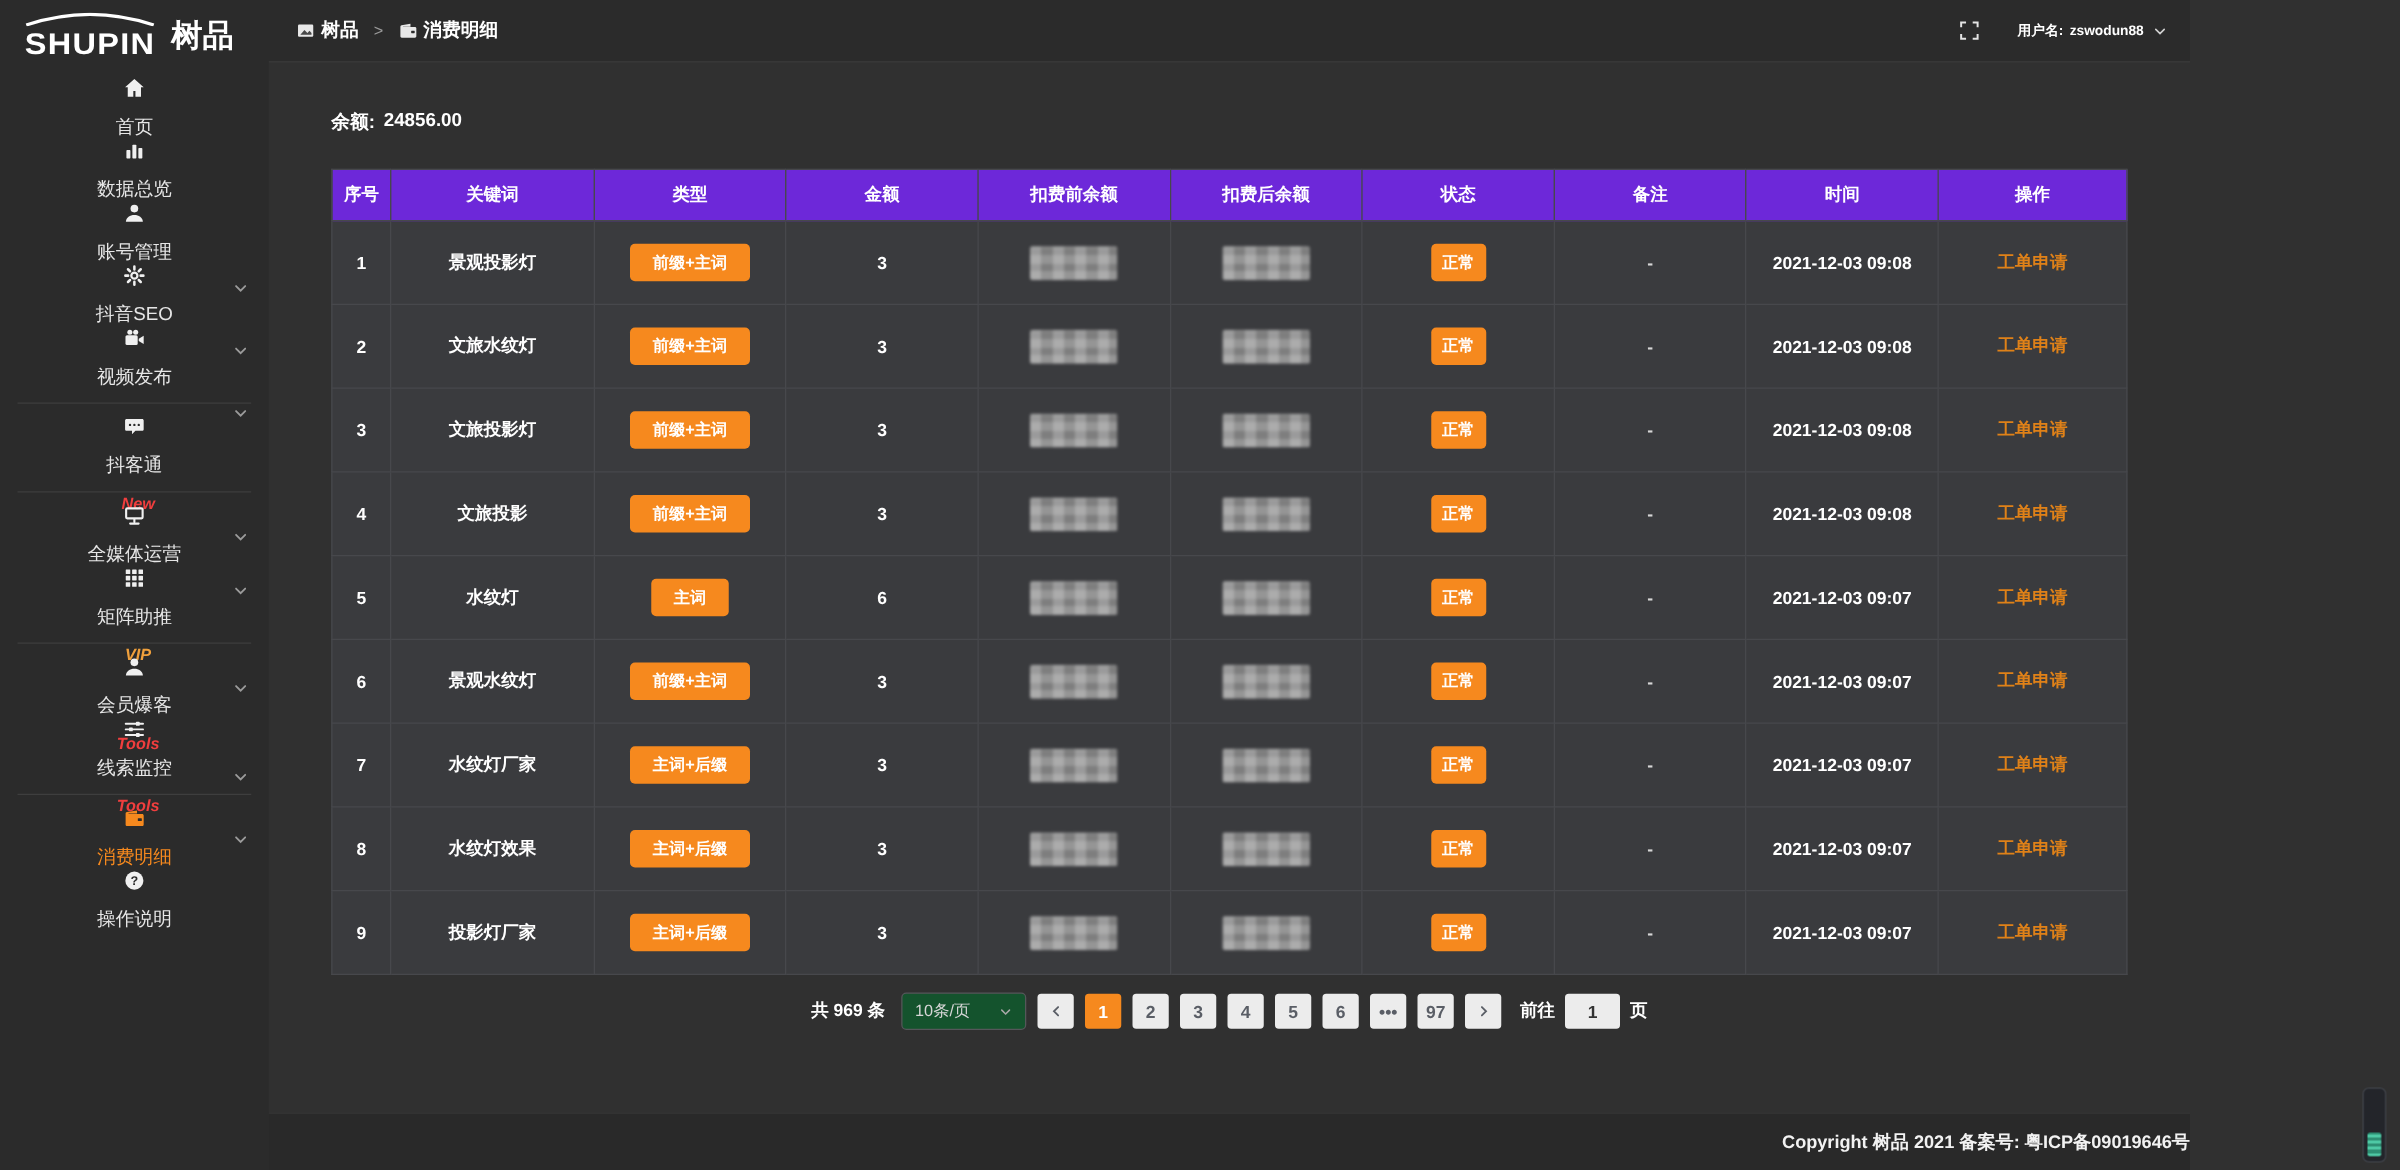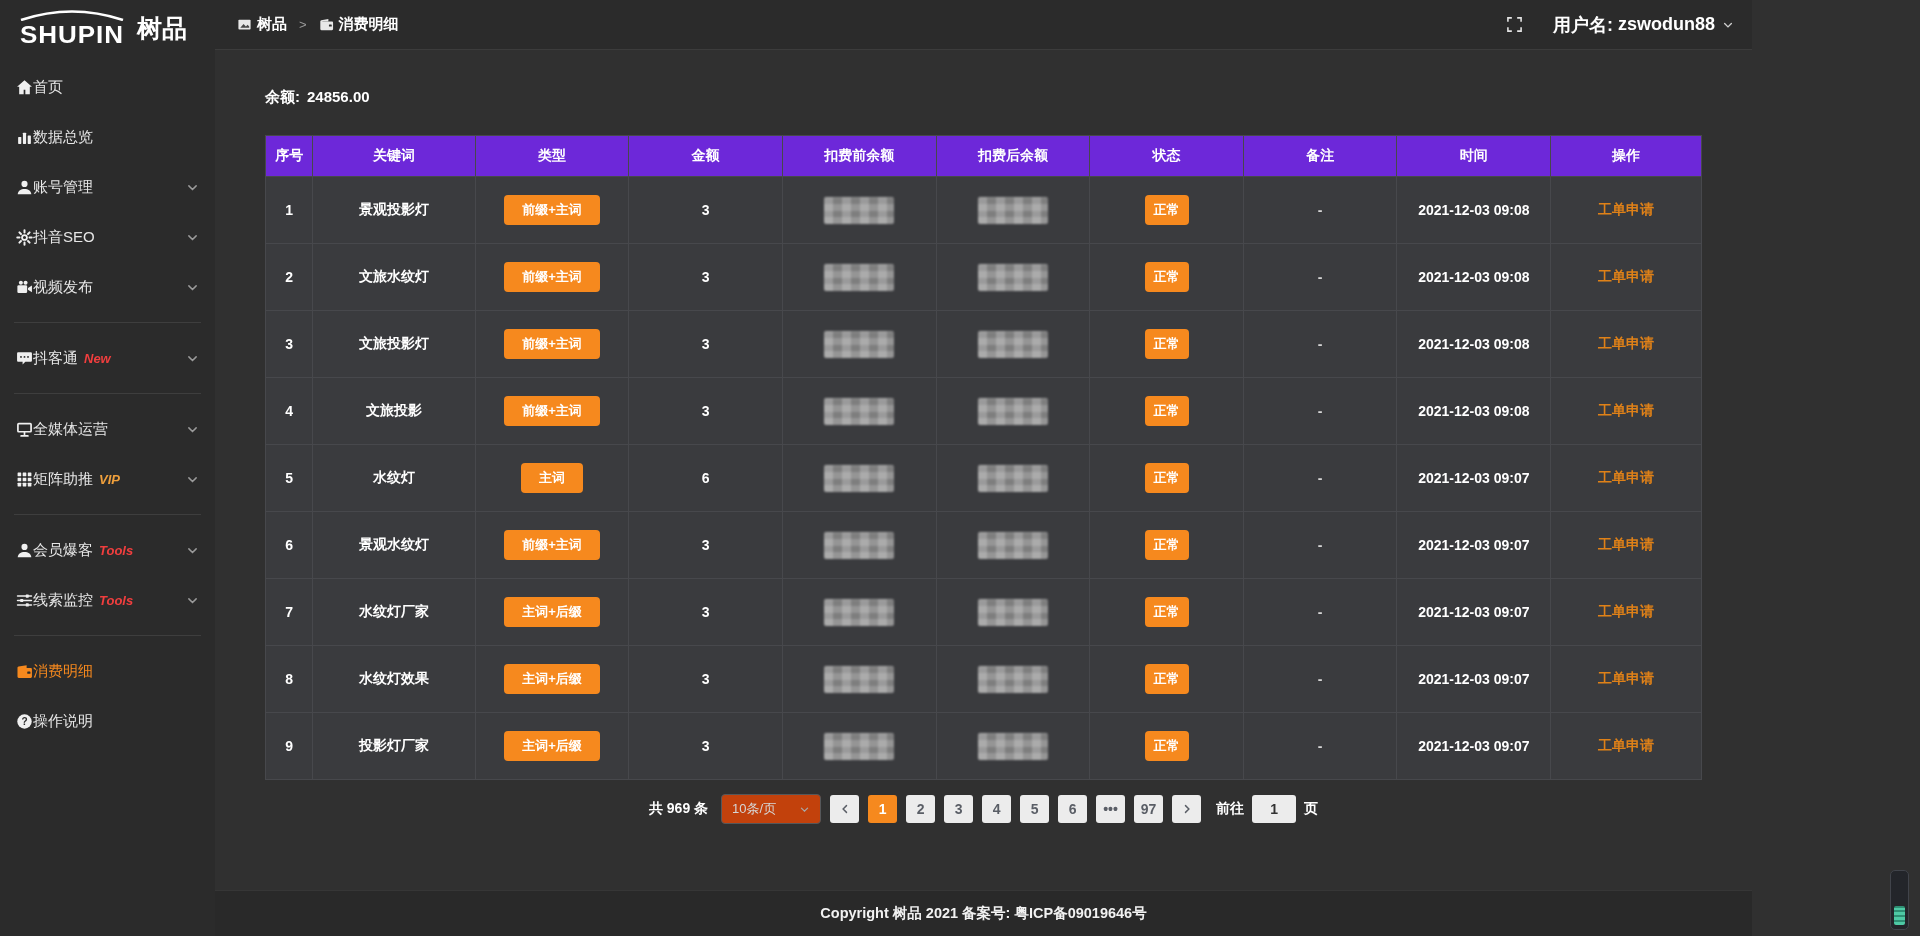--- a/index.html
+++ b/index.html
@@ -18,40 +18,40 @@
   .app{display:flex;width:1752px;height:936px;}
 
   
   .sidebar{width:215px;flex-shrink:0;background:var(--sidebar-bg);display:flex;flex-direction:column;}
   .logo{height:58px;display:flex;align-items:center;padding-left:16px;gap:9px;cursor:pointer;}
   .logo-en-wrap{display:flex;flex-direction:column;align-items:center;line-height:1;}
   .logo-arc{width:112px;height:11px;display:block;margin-bottom:1px;}
   .logo-en{font-size:26px;font-weight:900;letter-spacing:1px;color:#fff;transform:scaleY(.92);}
   .logo-cn{font-size:25px;font-weight:800;color:#fff;padding-bottom:2px;}
   .menu{padding-top:4px;}
-  .menu-item{height:50px;display:flex;align-items:center;padding:0 16px;font-size:15px;color:#e6e6e6;cursor:pointer;}
+  .menu-item{height:50px;display:flex;align-items:center;gap:13px;padding:0 16px;font-size:15px;color:#e6e6e6;cursor:pointer;flex-direction:column;}
   .menu-item.active{color:var(--accent);}
   .mi-icon{width:17px;height:17px;flex-shrink:0;display:inline-flex;color:#f0f0f0;}
   .menu-item.active .mi-icon{color:var(--accent);}
   .mi-label{white-space:nowrap;}
   .mi-tag{font-size:13px;font-weight:bold;font-style:italic;margin-left:6px;}
   .mi-chev{width:13px;height:13px;margin-left:auto;color:#9b9b9b;display:inline-flex;}
   .menu-divider{height:1px;background:#3e3e3e;margin:10px 14px;}
 
   
   .main{flex:1;display:flex;flex-direction:column;min-width:0;}
 
   .topbar{height:50px;background:var(--sidebar-bg);border-bottom:1px solid #3c3c3c;display:flex;align-items:center;padding:0 18px 0 22px;flex-shrink:0;}
   .breadcrumb{display:flex;align-items:center;gap:10px;font-size:15px;font-weight:bold;color:#fff;}
   .crumb{display:inline-flex;align-items:center;gap:5px;cursor:pointer;}
   .bc-icon{width:15px;height:15px;display:inline-flex;color:#e8e8e8;}
   .bc-sep{color:#9a9a9a;font-weight:400;font-size:13px;padding:0 2px;}
   .topbar-right{margin-left:auto;display:flex;align-items:center;gap:18px;}
   .fs-btn{width:17px;height:17px;display:inline-flex;color:#e3e3e3;cursor:pointer;}
-  .user{display:inline-flex;align-items:center;gap:5px;font-size:18px;font-weight:600;color:#fff;cursor:pointer;margin-left:12px;}
+  .user{display:inline-flex;align-items:center;gap:5px;font-size:11px;font-weight:600;color:#fff;cursor:pointer;margin-left:12px;}
   .user .chev{width:12px;height:12px;display:inline-flex;color:#cfcfcf;margin-left:2px;}
 
   .content{flex:1;padding:0 50px;min-height:0;}
   .balance{margin:38px 0 0;font-size:15px;font-weight:bold;color:#fff;display:flex;gap:7px;}
 
   
   table.grid{width:100%;margin-top:28px;border-collapse:collapse;table-layout:fixed;background:var(--table-bg);}
   .grid th{height:41px;background:#6d28d9;border:1px solid var(--table-border);font-size:14px;font-weight:bold;color:#fff;}
   .grid td{height:67px;border:1px solid var(--table-border);text-align:center;vertical-align:middle;font-size:14px;color:#fff;}
   .cell-text{font-weight:700;}
@@ -61,31 +61,31 @@
   .action-link{color:var(--link-orange);font-weight:700;cursor:pointer;}
   .blur-block{width:70px;height:27px;margin:0 auto;border-radius:2px;opacity:.92;
     background:
       repeating-linear-gradient(90deg,rgba(255,255,255,.25) 0 9px,rgba(255,255,255,0) 9px 18px),
       repeating-linear-gradient(0deg,#9d9d9d 0 7px,#848484 7px 13px);
     filter:blur(1.3px);}
 
   
   .pager{margin-top:14px;display:flex;align-items:center;justify-content:center;gap:9px;font-size:14px;color:#fff;}
   .pager-total{font-weight:600;margin-right:4px;}
-  .page-size{height:30px;min-width:100px;background:#c2410c;border:1px solid #55575a;border-radius:4px;display:inline-flex;align-items:center;justify-content:space-between;gap:10px;padding:12px 10px;font-size:13px;color:#d6d6d6;cursor:pointer;}
+  .page-size{height:30px;min-width:100px;background:#14532d;border:1px solid #55575a;border-radius:4px;display:inline-flex;align-items:center;justify-content:space-between;gap:10px;padding:12px 10px;font-size:13px;color:#d6d6d6;cursor:pointer;}
   .page-size .chev{width:11px;height:11px;display:inline-flex;color:#a8a8a8;}
   .pg-group{display:inline-flex;gap:9px;}
   .pg-btn{min-width:29px;height:28px;border:none;border-radius:3px;background:#ececec;color:#5a5e66;font-weight:bold;font-size:14px;display:inline-flex;align-items:center;justify-content:center;padding:0 6px;cursor:pointer;font-family:inherit;}
   .pg-btn.active{background:var(--accent);color:#fff;}
   .pg-ico{width:12px;height:12px;display:inline-flex;}
   .goto{display:inline-flex;align-items:center;gap:8px;margin-left:6px;font-weight:600;}
   .goto-input{width:44px;height:28px;border:none;border-radius:3px;background:#ececec;color:#333;text-align:center;font-size:14px;font-weight:bold;font-family:inherit;}
 
   
-  .footer{height:46px;flex-shrink:0;background:#292929;border-top:1px solid #363636;display:flex;align-items:center;justify-content:center;font-size:14.5px;font-weight:600;color:#f2f2f2;}
+  .footer{height:46px;flex-shrink:0;background:#292929;border-top:1px solid #363636;display:flex;align-items:center;justify-content:flex-end;font-size:14.5px;font-weight:600;color:#f2f2f2;}
 
   
   .float-widget{position:fixed;right:11px;bottom:6px;width:19px;height:60px;background:#23252a;border:1px solid #41444b;border-radius:5px;display:flex;align-items:flex-end;justify-content:center;padding:4px 0;cursor:pointer;}
   .widget-stripes{width:11px;height:19px;border-radius:2px;background:repeating-linear-gradient(0deg,#4ec9a5 0 2.5px,#2e8f74 2.5px 5px);}
 
   [data-icon] svg,.mi-icon svg,.bc-icon svg,.fs-btn svg,.mi-chev svg{width:100%;height:100%;display:block;}
 </style>
 </head>
 <body>
 

